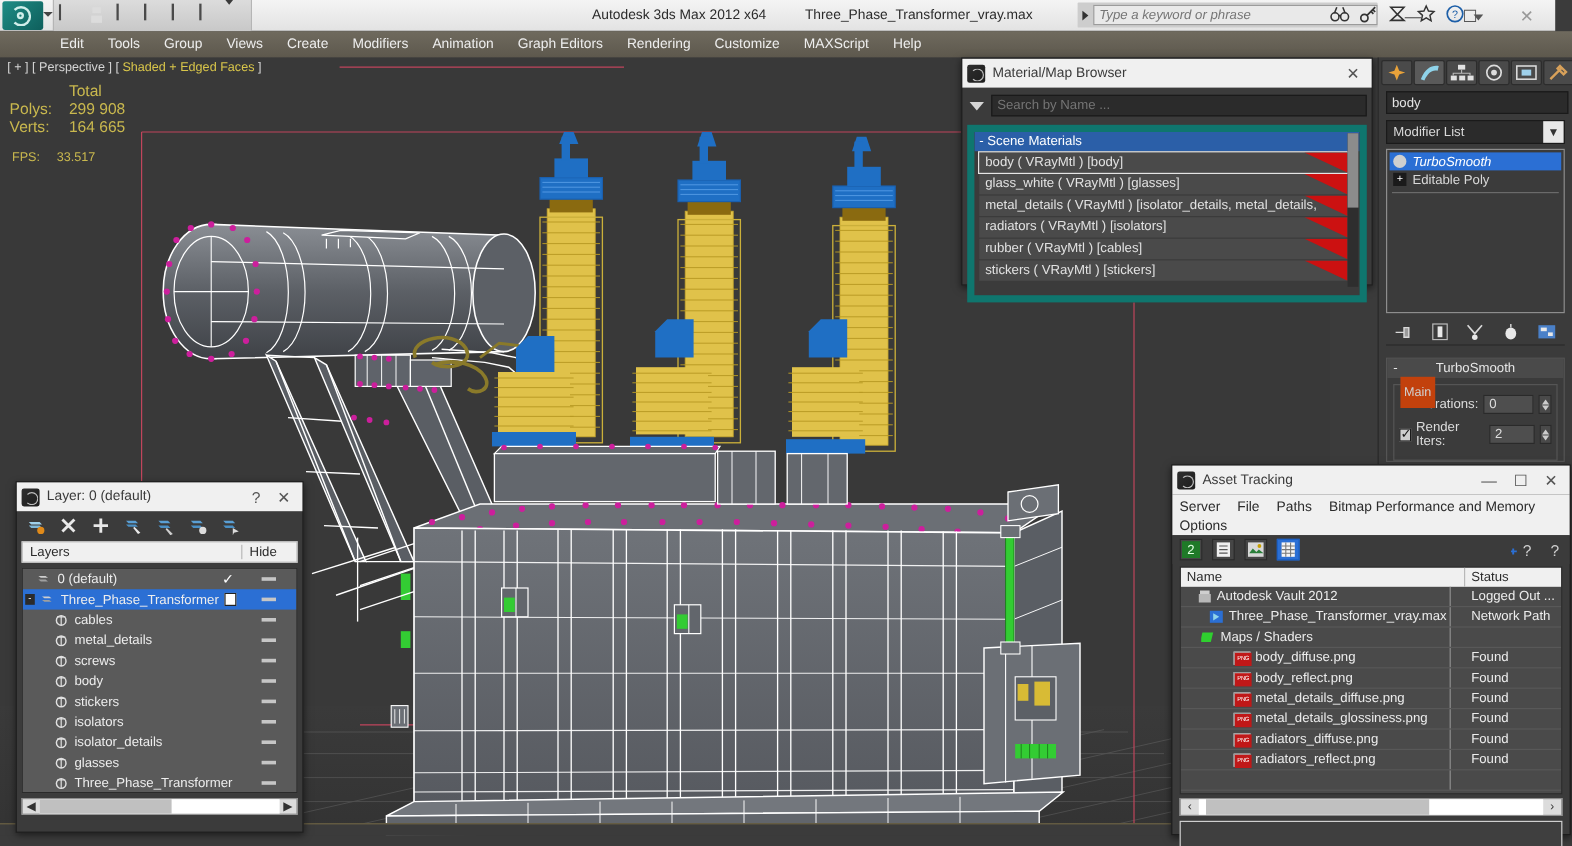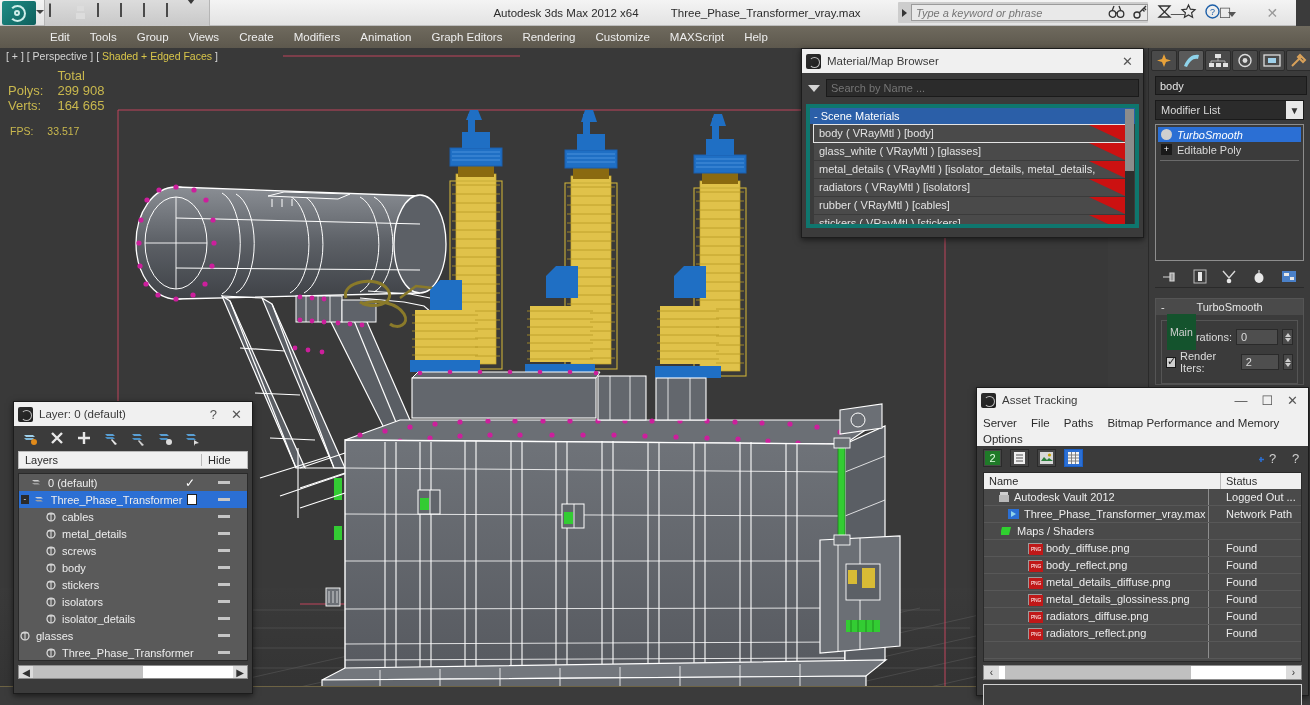--- a/index.html
+++ b/index.html
@@ -81,21 +81,21 @@
   .dlg-btns { margin-left:auto; display:flex; align-items:center; gap:14px; padding-right:6px;
      color:#555; font-size:13px; }
 
   
   #matbrowser { left:801px; top:48px; width:343px; height:190px; }
   .mb-search { height:22px; margin:4px 4px 0 4px; display:flex; align-items:center; }
   .mb-search .fdrop { width:0;height:0;border-left:6px solid transparent;border-right:6px solid transparent;
      border-top:7px solid #d5d5d5; margin:0 6px 0 2px;}
   .mb-search input { flex:1; height:18px; background:#2b2b2b; border:1px solid #1a1a1a;
      color:#cfcfcf; font-size:11px; padding:0 4px; font-family:"Liberation Sans",sans-serif; }
-  .mb-list { margin:5px 4px 4px 4px; height:124px; background:#3b3b3b; border:4px solid #0f766e;
+  .mb-list { margin:5px 4px 4px 4px; height:148px; background:#3b3b3b; border:6px solid #0f766e;
      position:relative; overflow:hidden;}
   .mb-group { height:16px; background:#2b5fa8; color:#fff; font-size:11px; padding-left:4px;
      line-height:16px; }
   .mb-item { height:17px; margin:1px 10px 1px 4px; background:#4a4a4a; position:relative;
      line-height:17px; padding-left:5px; font-size:11px; color:#e2e2e2; overflow:hidden;}
   .mb-item.sel { background:#4a4a4a; outline:1px solid #e5e5e5; }
   .mb-item .swatch { position:absolute; right:0; top:0; width:36px; height:17px; }
   .mb-item .swatch:after{content:'';position:absolute;right:0;top:0;width:0;height:0;
      border-left:36px solid transparent; border-top:17px solid #cc1111;}
   .mb-scroll { position:absolute; right:1px; top:1px; width:9px; height:128px; background:#2e2e2e;}
@@ -124,21 +124,21 @@
      line-height:10px; text-align:center; }
   .stk-sep { height:1px; background:#6a6a6a; margin:3px 2px; }
   .cp-stackbtns { margin:5px 6px 0 6px; height:22px; display:flex; align-items:center;
      justify-content:space-around; border-bottom:1px solid #2a2a2a; }
   .cp-stackbtns .sb { width:18px; height:16px; position:relative; }
   .cp-roll { margin:10px 6px 0 6px; background:#3b3b3b; border:1px solid #555; }
   .cp-roll-h { height:16px; background:#4a4a4a; display:flex; align-items:center;
      justify-content:center; font-size:11px; color:#e6e6e6; position:relative;}
   .cp-roll-h .m { position:absolute; left:5px; }
   .cp-group { margin:5px 5px 0 5px; border:1px solid #555; padding:8px 4px 4px 4px; position:relative;}
-  .cp-group .gl { position:absolute; left:5px; top:-7px; background:#14532d; padding:12px 3px;
+  .cp-group .gl { position:absolute; left:5px; top:-7px; background:#c2410c; padding:7px 3px;
      font-size:10.5px; color:#d0d0d0; }
   .cp-field { display:flex; align-items:center; justify-content:flex-end; gap:4px; margin-bottom:5px;
      font-size:11px; color:#dcdcdc; }
   .cp-field .spin { width:42px; height:16px; background:#4e4e4e; border:1px solid #2a2a2a;
      color:#dcdcdc; font-size:11px; padding-left:4px; line-height:15px; }
   .cp-field .arrows { width:11px; height:16px; background:#4a4a4a; border:1px solid #2a2a2a;
      display:flex; flex-direction:column; align-items:center; justify-content:center; }
   .cp-field .arrows i { width:0;height:0;border-left:3px solid transparent;border-right:3px solid transparent; display:block;}
   .cp-field .arrows i.u{border-bottom:4px solid #ccc; margin-bottom:1px;}
   .cp-field .arrows i.d{border-top:4px solid #ccc;}
@@ -1027,21 +1027,21 @@
                 <path d="M2.5 3 h7 M6 2 v8" stroke="#e0e0e0" stroke-width="1"></path>
               </svg>
           </span>
           <span>isolator_details</span>
         </span>
         <span class="hidecell">
             <span class="dash"></span>
           </span>
       </div>
       <div class="lr">
-        <span class="nm" style="">
+        <span class="nm" style="padding-left:26px">
           <span class="lico">
             <svg width="12" height="11" viewBox="0 0 12 11">
                 <circle cx="6" cy="6" r="4" fill="none" stroke="#e0e0e0" stroke-width="1.2"></circle>
                 <path d="M2.5 3 h7 M6 2 v8" stroke="#e0e0e0" stroke-width="1"></path>
               </svg>
           </span>
           <span>glasses</span>
         </span>
         <span class="hidecell">
             <span class="dash"></span>

